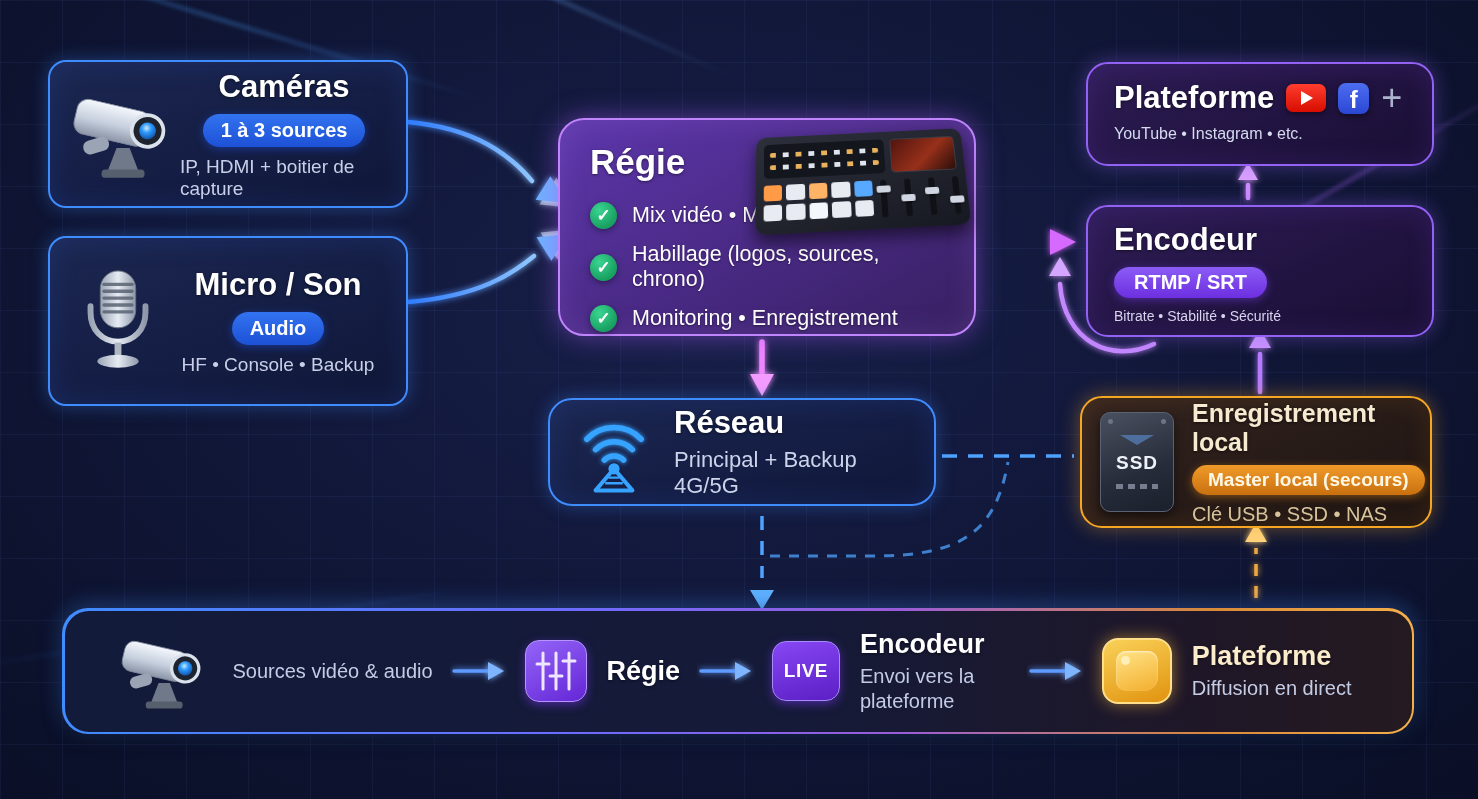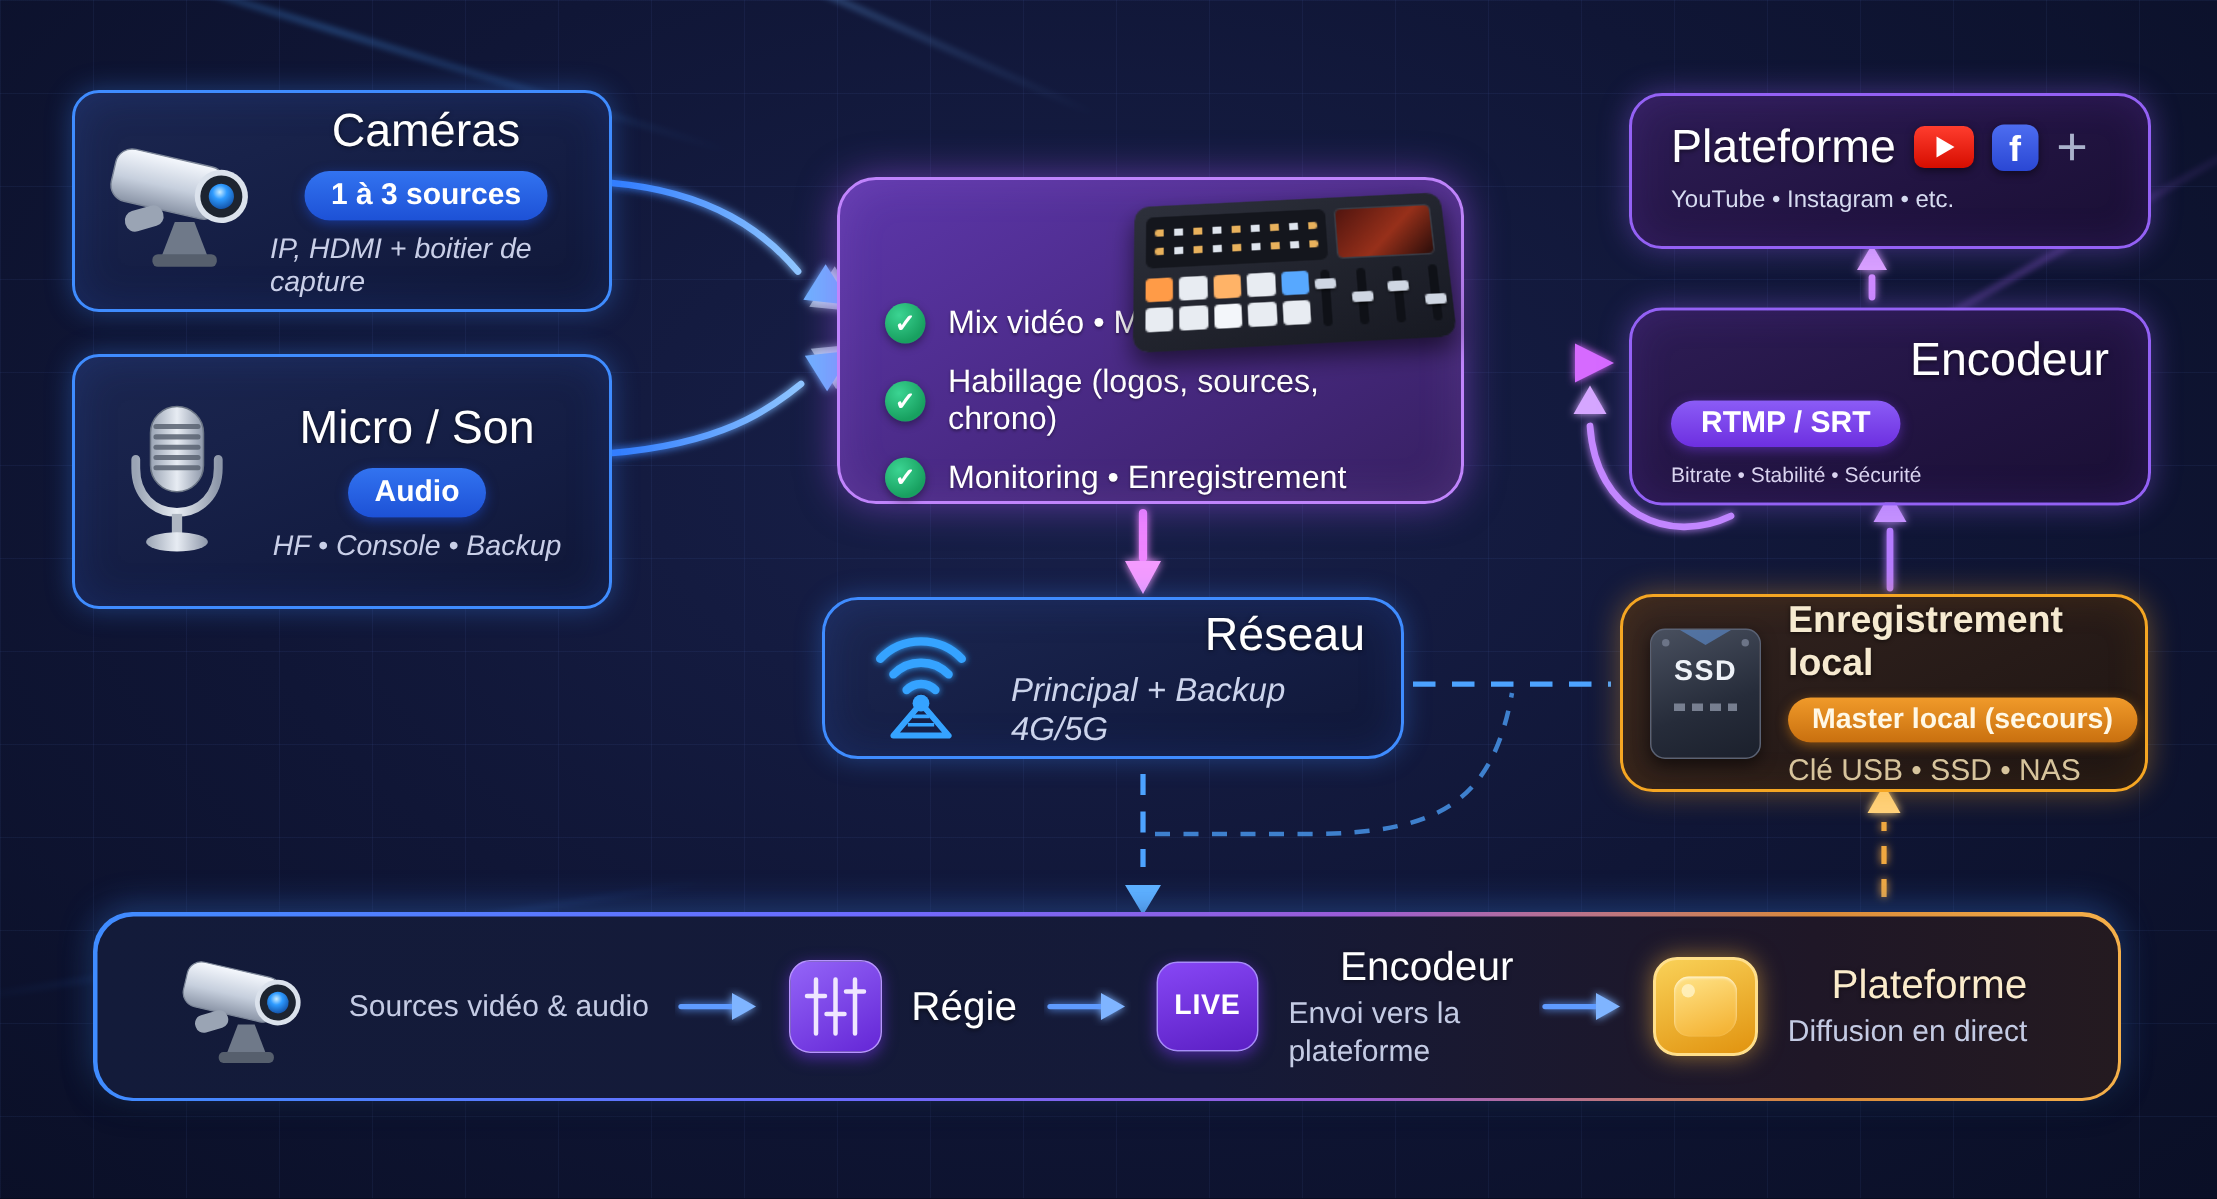--- a/index.html
+++ b/index.html
@@ -45,22 +45,22 @@
     box-shadow:0 0 26px rgba(168,85,247,.5), inset 0 0 30px rgba(200,140,255,.15);
     border-radius:26px;
   }
   .box-orange {
     background:linear-gradient(155deg, #332420 0%, #271b18 55%, #1e1512 100%);
     border:2px solid #f5a623;
     box-shadow:0 0 20px rgba(245,166,35,.4), inset 0 0 26px rgba(200,120,30,.15);
     border-radius:22px;
   }
 
-  .title { color:#ffffff; font-weight:normal; text-shadow:0 1px 3px rgba(0,0,0,.5);text-align:right; }
-  .subtitle { color:#c9cfe8;font-style:italic; }
+  .title { color:#ffffff; font-weight:bold; text-shadow:0 1px 3px rgba(0,0,0,.5); }
+  .subtitle { color:#c9cfe8; }
   .pill { display:inline-block; border-radius:20px; color:#fff; font-weight:600; white-space:nowrap; }
   .pill-blue  { background:linear-gradient(180deg,#3273f0,#1d51d6); box-shadow:0 2px 8px rgba(30,80,220,.5); }
   .pill-purple{ background:linear-gradient(180deg,#8b5cf6,#6d2fe0); box-shadow:0 2px 8px rgba(120,60,230,.5); }
   .pill-orangep{ background:linear-gradient(180deg,#f09a2a,#c9700f); box-shadow:0 2px 8px rgba(220,130,20,.5); color:#fff8e6; }
 
   
   .src-box { display:flex; align-items:center; padding:14px 18px; }
   .src-icon { width:112px; height:104px; flex:0 0 auto; }
   .src-texts { flex:1; display:flex; flex-direction:column; align-items:center; gap:9px; }
   .src-title { font-size:31px; }
@@ -121,23 +121,23 @@
   .enc-sub { font-size:14px; color:#d9d3ef; }
 
   
   .reseau-box { display:flex; align-items:center; gap:20px; padding:10px 24px; }
   .reseau-icon { width:80px; height:86px; flex:0 0 auto; }
   .reseau-title { font-size:31px; }
   .reseau-sub { font-size:22px; margin-top:6px; color:#ccd4ec; }
 
   
   .enr-box { display:flex; align-items:center; gap:18px; padding:12px 18px; }
-  .ssd-icon { width:74px; height:87px; border-radius:10px; flex:0 0 auto; position:relative;
+  .ssd-icon { width:74px; height:100px; border-radius:10px; flex:0 0 auto; position:relative;
     background:linear-gradient(160deg,#49505f,#262c3a 60%,#1b202c); border:1px solid #5a6274;
-    display:flex; flex-direction:column; align-items:center; 
+    display:flex; flex-direction:column; align-items:center; justify-content:center;
     box-shadow:0 4px 10px rgba(0,0,0,.5); }
   .ssd-icon::before, .ssd-icon::after { content:""; position:absolute; top:6px; width:5px; height:5px;
     border-radius:50%; background:#6c7487; }
   .ssd-icon::before{ left:7px; } .ssd-icon::after{ right:7px; }
   .ssd-chevron { width:0; height:0; border-left:17px solid transparent; border-right:17px solid transparent;
     border-top:10px solid #5b89c9; opacity:.65; margin-bottom:7px; }
   .ssd-label { font-weight:bold; font-size:19px; letter-spacing:1px; color:#eef2f8; }
   .ssd-ports { margin-top:10px; width:42px; height:5px;
     background:repeating-linear-gradient(90deg,#8b93a5 0 7px, transparent 7px 12px); opacity:.8; }
   .enr-texts { display:flex; flex-direction:column; align-items:flex-start; gap:8px; }

